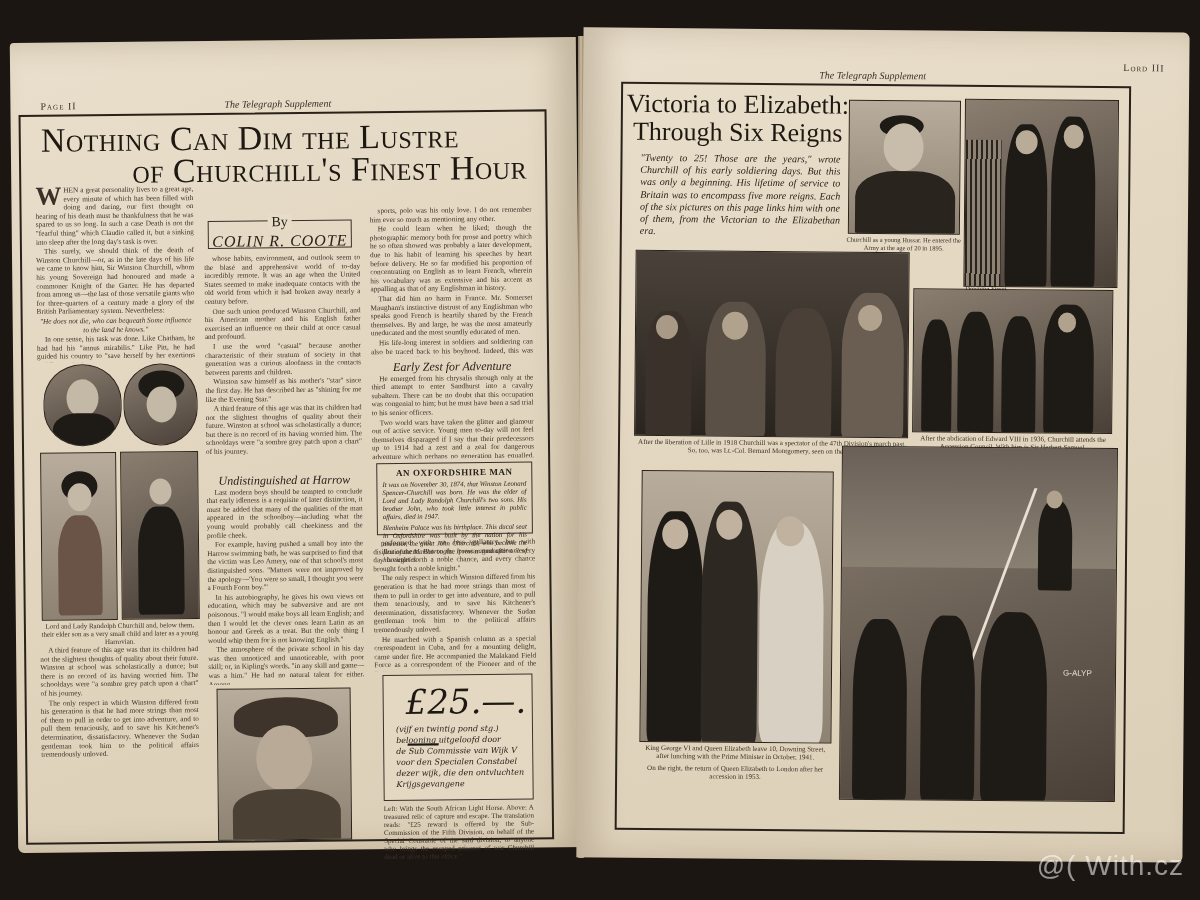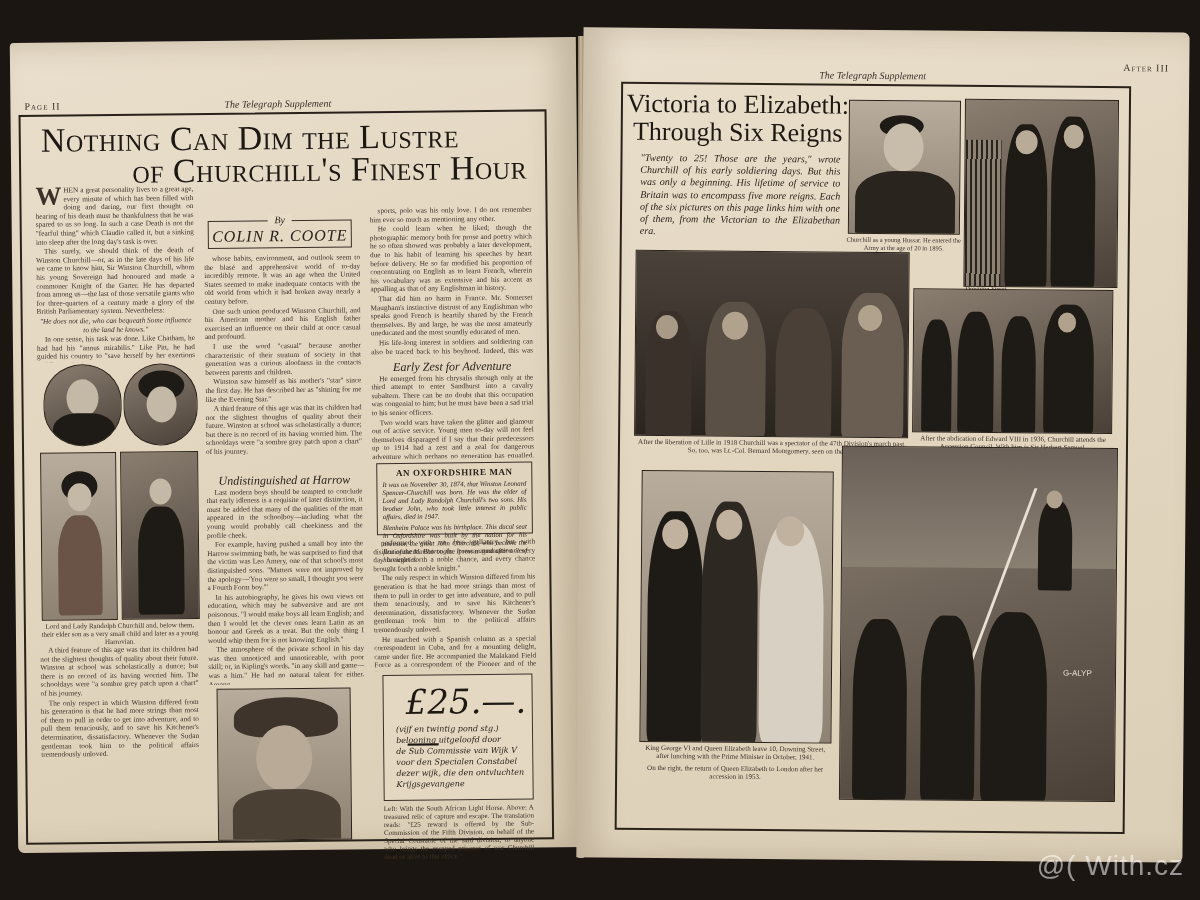--- a/index.html
+++ b/index.html
@@ -6,21 +6,21 @@
   html,body{width:1200px;height:900px;overflow:hidden;background:#1c1612}
   body{position:relative;font-family:"Liberation Serif","DejaVu Serif",serif;color:#2a221a}
   .page{position:absolute;background:linear-gradient(160deg,#e9dfcc 0%,#e3d7c1 40%,#dccfb7 100%);}
   .page-left{left:14px;top:40px;width:566px;height:810px;transform:rotate(-0.6deg);transform-origin:center;border-radius:4px 0 0 6px;box-shadow:inset -18px 0 30px rgba(90,70,40,.25)}
   .page-right{left:580px;top:30px;width:606px;height:830px;transform:rotate(0.5deg);border-radius:0 6px 6px 0;box-shadow:inset 18px 0 30px rgba(90,70,40,.22)}
   .runhead{position:absolute;font-size:10px;font-style:italic;color:#3a3028}
   .pageno{position:absolute;font-size:10px;font-variant:small-caps;letter-spacing:1px;color:#3a3028}
   .frame{position:absolute;border:2px solid #2a221a}
   .headline{position:absolute;font-variant:small-caps;font-size:34px;line-height:32px;letter-spacing:.5px;color:#1e1812;text-align:center}
   .byline-box{position:absolute;border:1px solid #3a3028;text-align:center}
-  .byline-by{font-size:10px;font-style:italic;display:block;margin-top:-7px;background:#e6dcc8;width:24px;margin-left:auto;margin-right:auto}
+  .byline-by{font-size:14px;display:block;margin-top:-7px;background:#e6dcc8;width:24px;margin-left:auto;margin-right:auto}
   .byline-name{font-style:italic;font-size:16px;letter-spacing:1px;display:block;margin-top:2px}
   .col{position:absolute;font-size:7.3px;line-height:8.6px;text-align:justify;color:#3b3128;overflow:hidden}
   .col p{text-indent:8px;margin-bottom:1px}
   .dropcap{float:left;font-size:26px;line-height:20px;margin-right:2px;font-weight:bold}
   .subhead{font-style:italic;font-size:12px;text-align:center;margin:4px 0 3px;color:#2a221a;text-indent:0 !important}
   .photo{position:absolute;background:#5a5048;overflow:hidden;border:1px solid #2a221a}
   .photo.light{background:linear-gradient(180deg,#b8ad9c,#8e8272)}
   .photo.dark{background:linear-gradient(180deg,#4a423a,#2a241f)}
   .photo.mid{background:linear-gradient(160deg,#8a7e70,#4a4038)}
   .caption{position:absolute;font-size:7px;line-height:8px;text-align:center;color:#3b3128}
@@ -37,21 +37,21 @@
   .sil.face{background:#c4b8a6;border-radius:50%}
   .watermark{position:absolute;right:16px;bottom:18px;font-family:"Liberation Sans",sans-serif;font-size:28px;color:rgba(255,255,255,.55);letter-spacing:1px}
   .gutter{position:absolute;left:578px;top:36px;width:6px;height:822px;background:linear-gradient(90deg,#8e7c62,#cbbba0,#8e7c62)}
 </style>
 </head>
 <body>
 
 <div class="gutter"></div>
 
 <div class="page page-left">
-  <span class="pageno" style="left:14px;top:58px">Page II</span>
+  <span class="pageno" style="left:30px;top:58px">Page II</span>
   <span class="runhead" style="left:214px;top:58px">The Telegraph Supplement</span>
 
   <div class="frame" style="left:8px;top:72px;width:528px;height:730px"></div>
 
   <div class="headline" style="left:22px;top:82px;width:500px">
     <div style="text-align:left;padding-left:8px">Nothing Can Dim the Lustre</div>
     <div style="text-align:right;padding-right:6px">of Churchill's Finest Hour</div>
   </div>
 
   <div class="col" style="left:24px;top:144px;width:158px;height:176px">
@@ -146,21 +146,21 @@
       <div>voor den Specialen Constabel</div>
       <div>dezer wijk, die den ontvluchten</div>
       <div>Krijgsgevangene</div>
     </div>
   </div>
   <div class="caption" style="left:366px;top:766px;width:150px;text-align:justify">Left: With the South African Light Horse. Above: A treasured relic of capture and escape. The translation reads: "£25 reward is offered by the Sub-Commission of the Fifth Division, on behalf of the Special Constable of the said division, to anyone who brings the escaped prisoner of war Churchill dead or alive to this office."</div>
 </div>
 
 <div class="page page-right">
   <span class="runhead" style="left:236px;top:40px">The Telegraph Supplement</span>
-  <span class="pageno" style="left:540px;top:30px">After III</span>
+  <span class="pageno" style="left:540px;top:30px">Lord III</span>
 
   <div class="frame" style="left:38px;top:54px;width:510px;height:748px"></div>
 
   <div class="r-title" style="left:42px;top:62px;width:226px">
     <div>Victoria to Elizabeth:</div>
     <div>Through Six Reigns</div>
   </div>
   <div class="r-intro" style="left:58px;top:124px;width:200px">"Twenty to 25! Those are the years," wrote Churchill of his early soldiering days. But this was only a beginning. His lifetime of service to Britain was to encompass five more reigns. Each of the six pictures on this page links him with one of them, from the Victorian to the Elizabethan era.</div>
   <div class="star" style="left:152px;top:232px">★</div>
 

